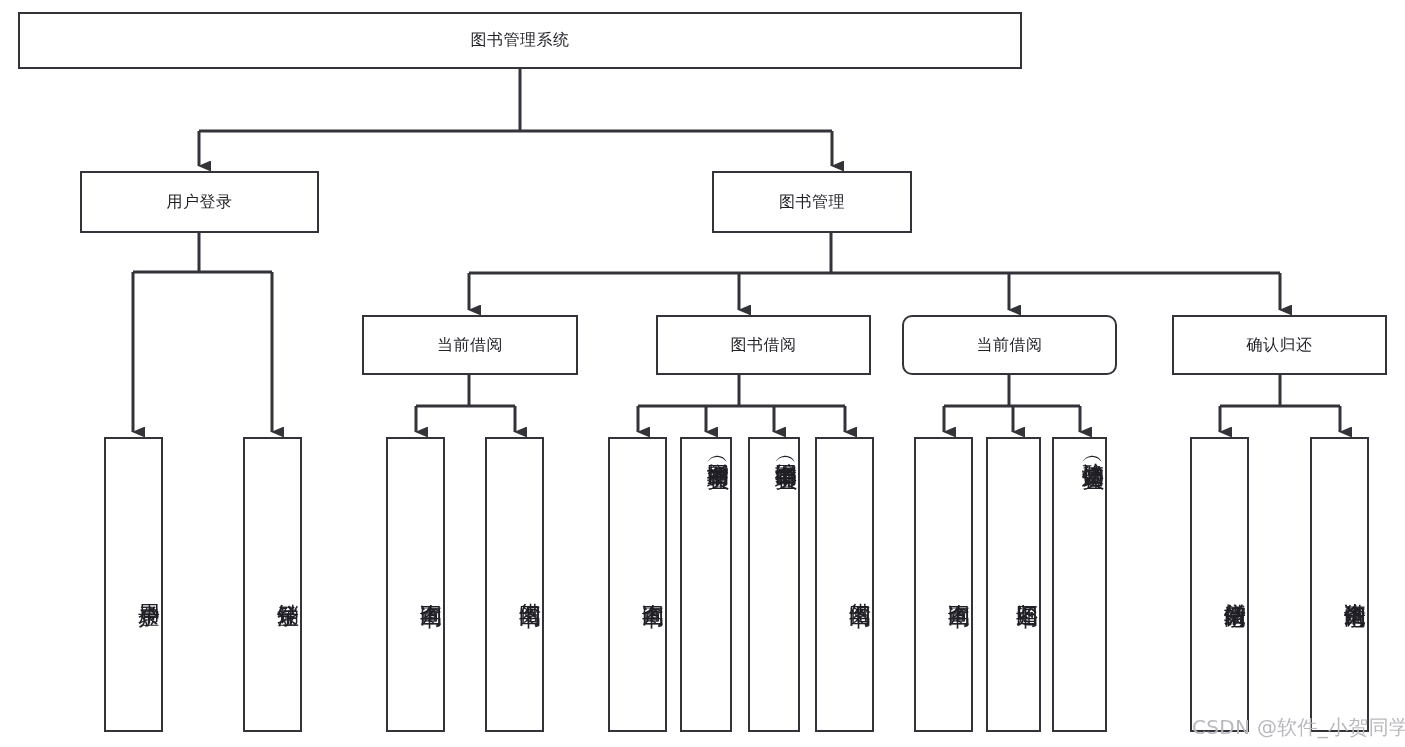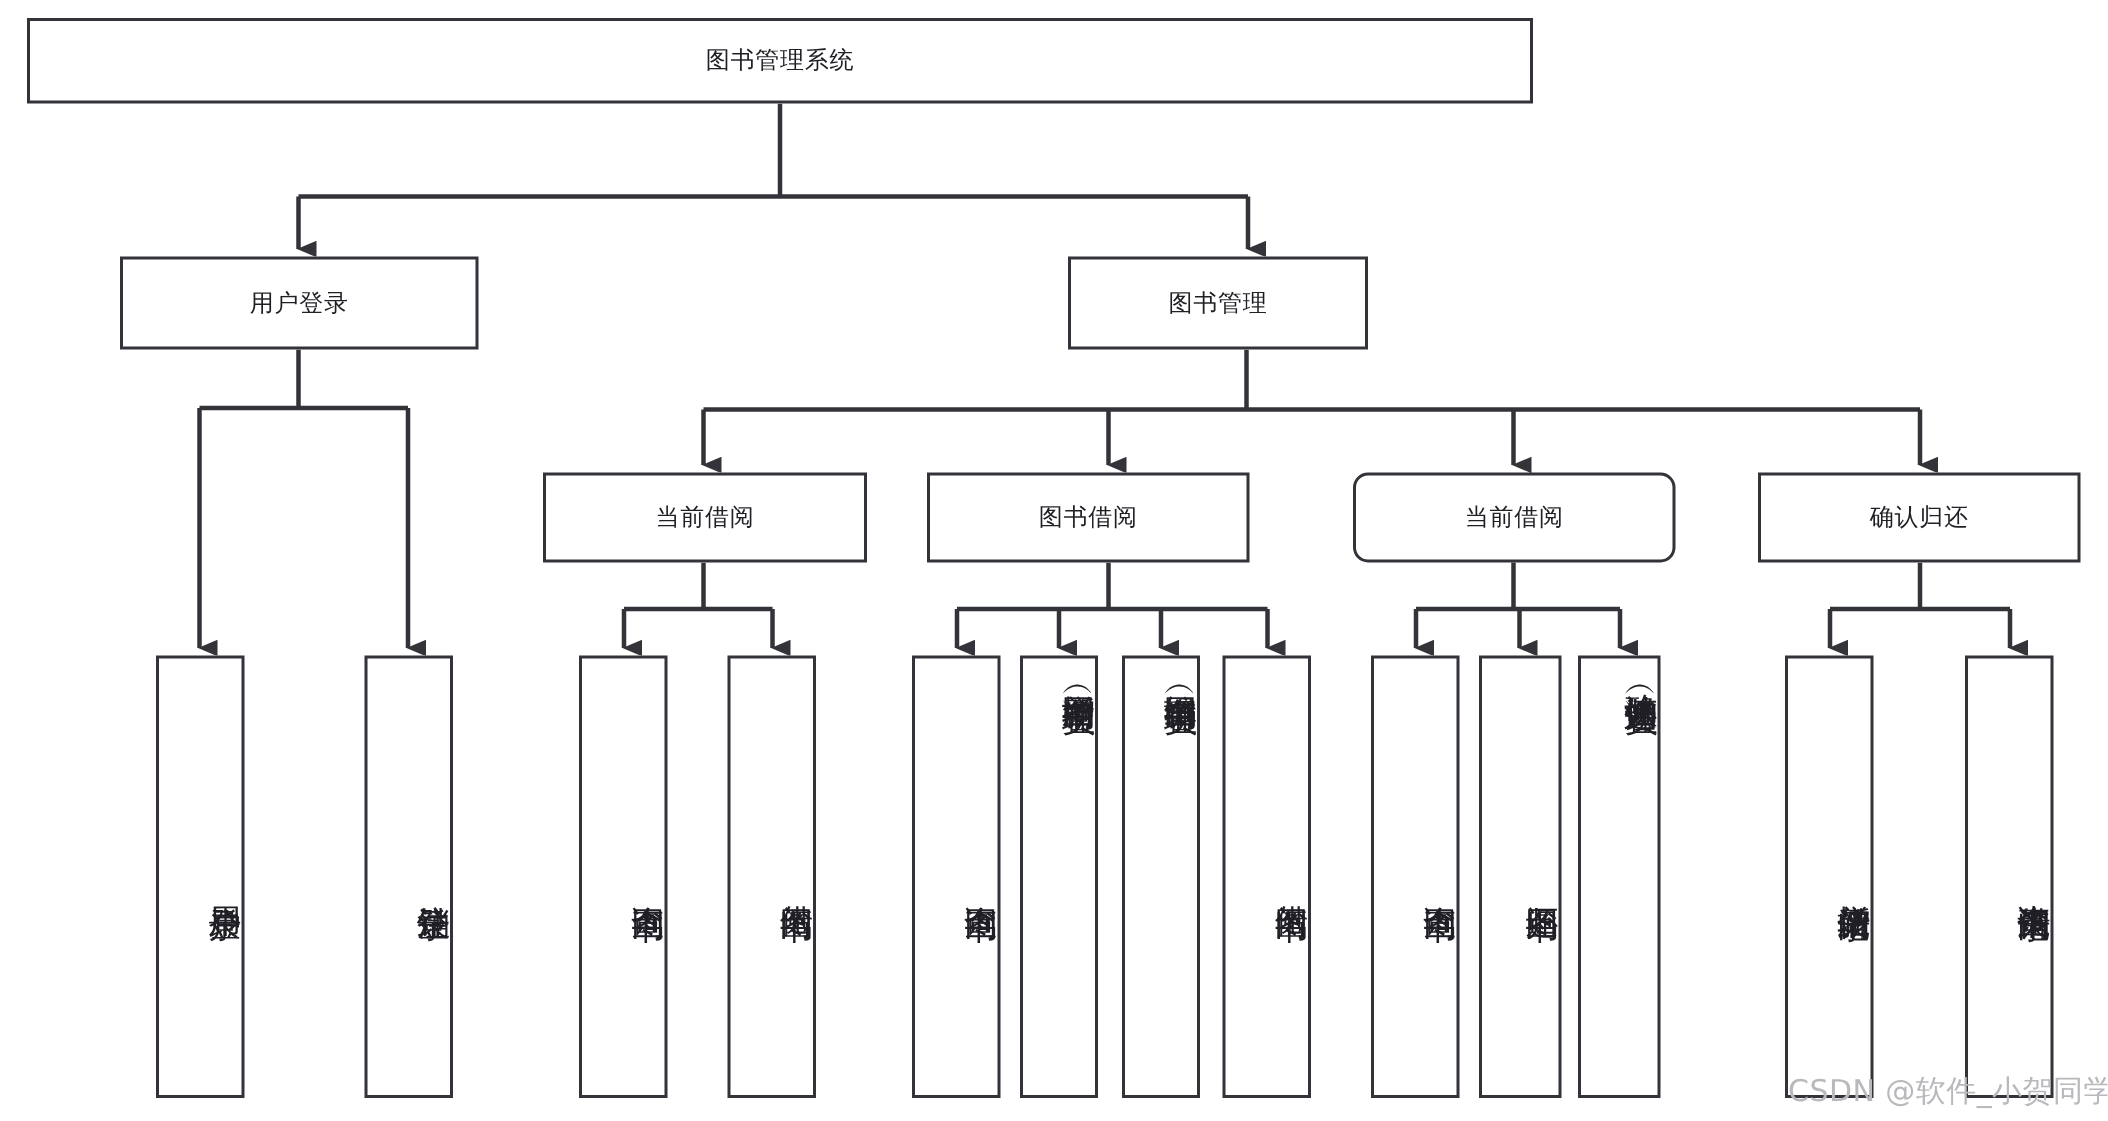--- a/index.html
+++ b/index.html
@@ -129,21 +129,21 @@
   <div class="node horiz" style="left:80px; top:171px; width:239px; height:62px;">
     <span class="node-label">用户登录</span>
   </div>
   <div class="node horiz" style="left:712px; top:171px; width:200px; height:62px;">
     <span class="node-label">图书管理</span>
   </div>
 
   <div class="node horiz" style="left:362px; top:315px; width:216px; height:60px;">
     <span class="node-label">当前借阅</span>
   </div>
-  <div class="node horiz" style="left:618px; top:315px; width:215px; height:60px;">
+  <div class="node horiz" style="left:656px; top:315px; width:215px; height:60px;">
     <span class="node-label">图书借阅</span>
   </div>
   <div class="node horiz" style="left:902px; top:315px; width:215px; height:60px;border-radius:10px;">
     <span class="node-label">当前借阅</span>
   </div>
   <div class="node horiz" style="left:1172px; top:315px; width:215px; height:60px;">
     <span class="node-label">确认归还</span>
   </div>
 
   <div class="node vert" style="left:104px; top:437px; width:59px; height:295px;">

